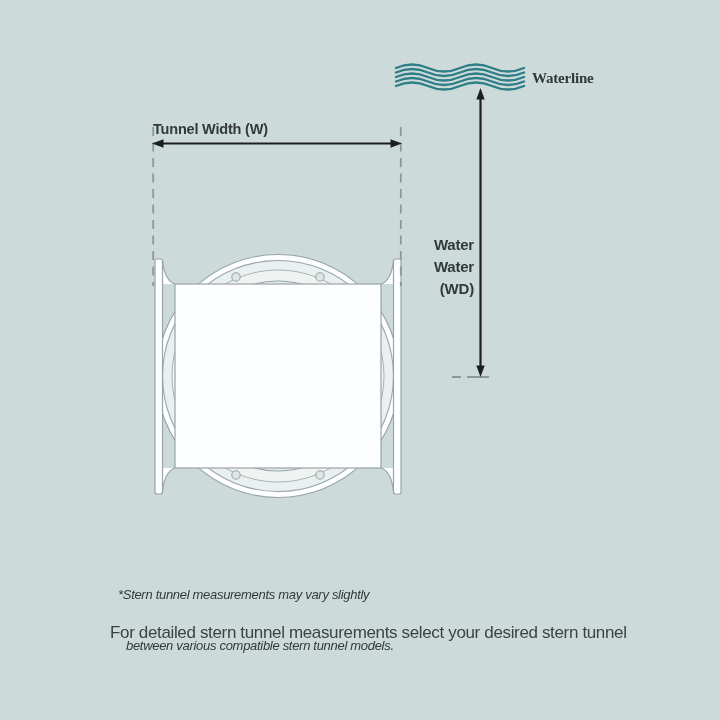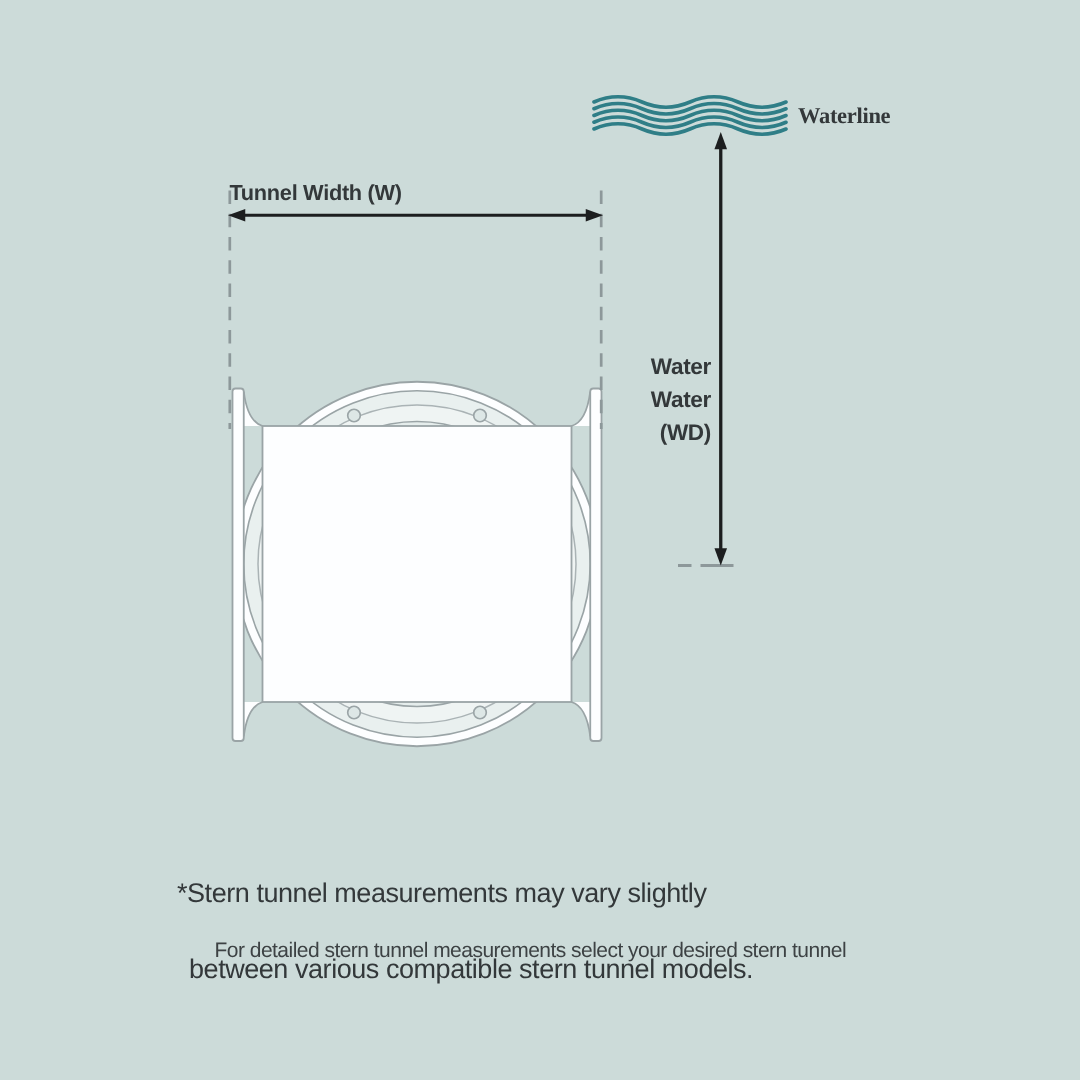--- a/index.html
+++ b/index.html
@@ -20,27 +20,27 @@
   }
   .waterline-label{left:532px;top:70px;font-size:15px;font-family:Liberation Serif, serif;}
   .tunnel-width-label{left:153px;top:121px;width:249px;text-align:left;}
   .water-depth-label{
     position:absolute;right:246px;top:186px;
     text-align:right;font-weight:600;font-size:15px;line-height:22px;
     letter-spacing:-0.2px;white-space:nowrap;margin-top:48px;
   }
   .footnote-primary{
     position:absolute;left:118px;top:585px;
-    font-size:18px;line-height:20.5px;letter-spacing:-0.3px;
-    color:var(--text,#33383a);white-space:nowrap;
+    font-size:13px;line-height:20.5px;letter-spacing:-0.3px;
+    color:var(--text,#33383a);white-space:nowrap;font-style:italic;
   }
   .footnote-primary .indent{padding-left:8px;margin-top:30px;}
   .footnote-secondary{
-    position:absolute;left:143px;top:625px;
-    font-size:14px;line-height:16px;letter-spacing:-0.35px;
+    position:absolute;left:110px;top:625px;
+    font-size:17px;line-height:16px;letter-spacing:-0.35px;
     color:var(--text-soft,#3d4244);white-space:nowrap;
   }
 </style>
 </head>
 <body>
 
 <div class="stage">
 
   <svg width="720" height="720" viewBox="0 0 720 720">
 

